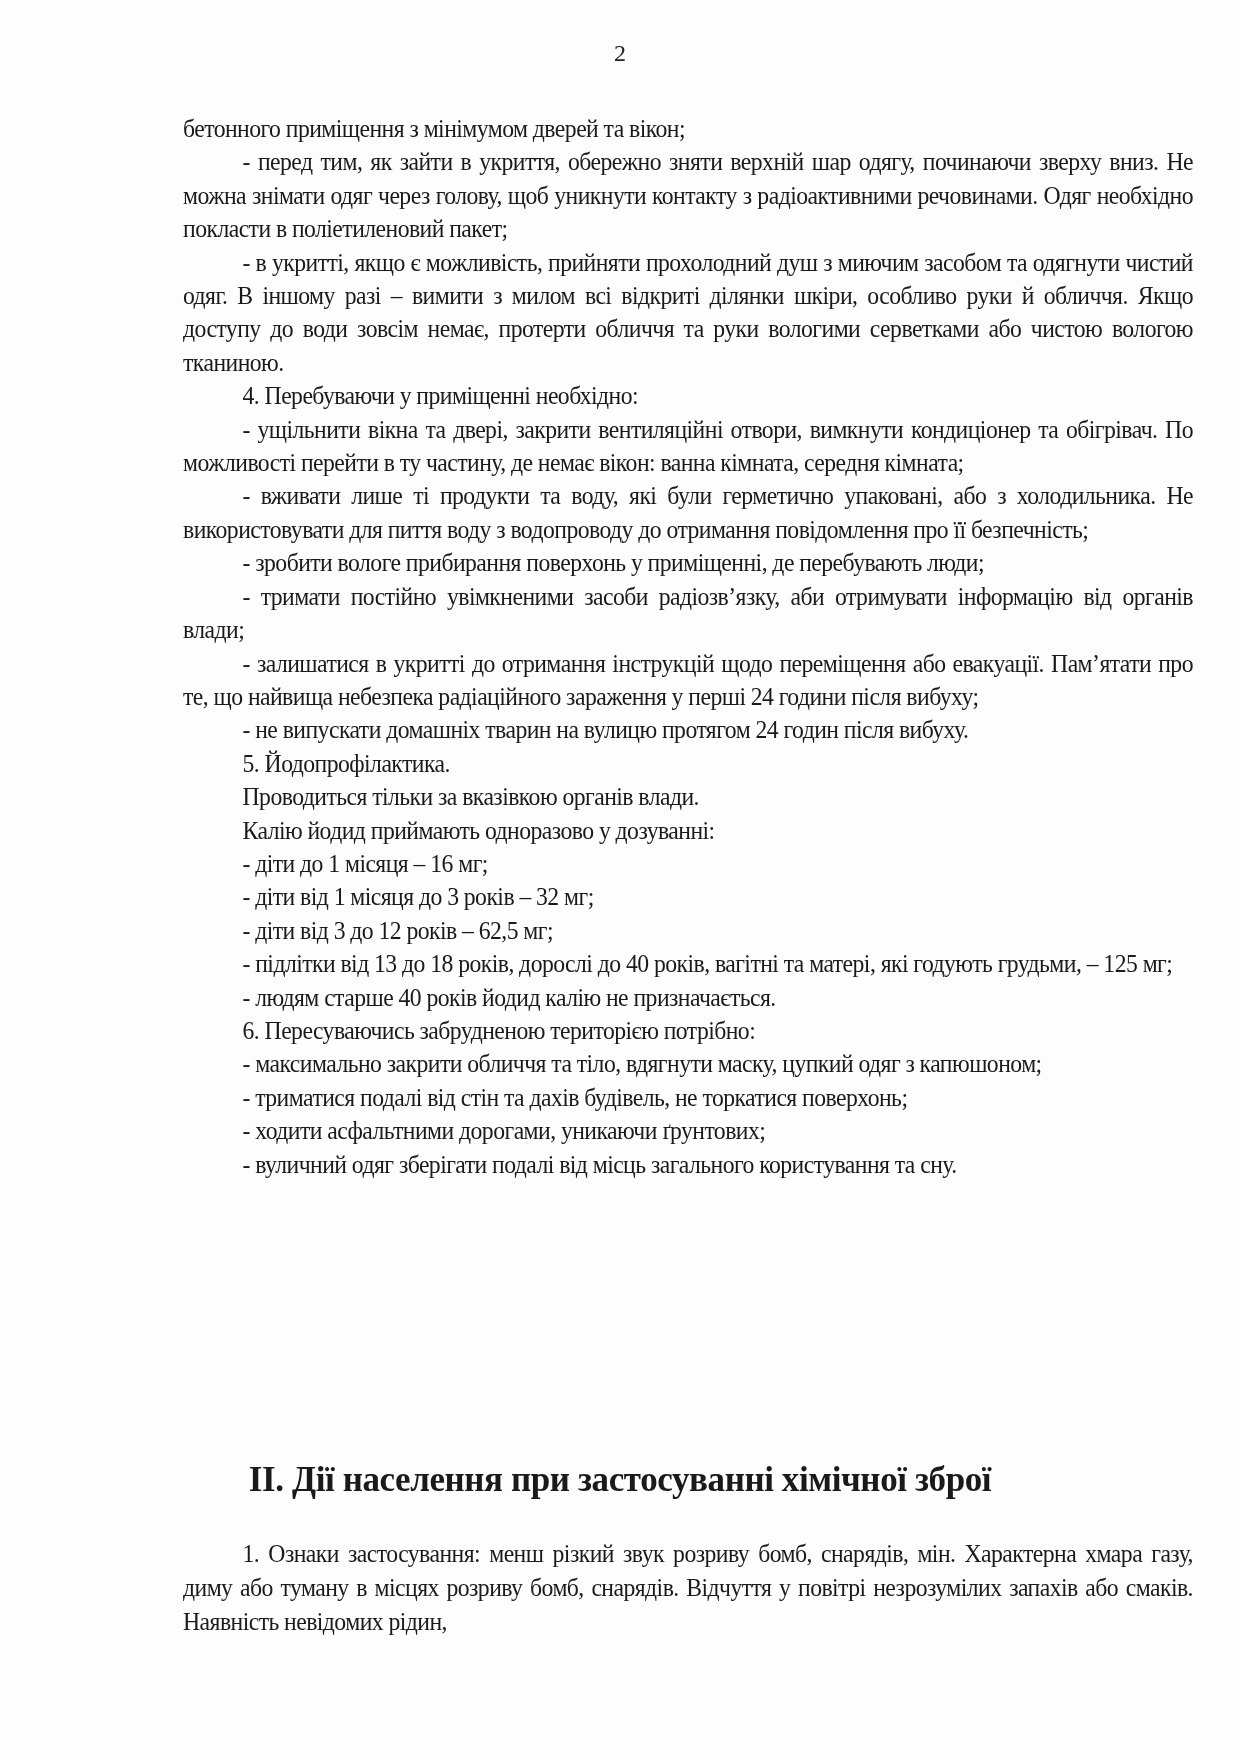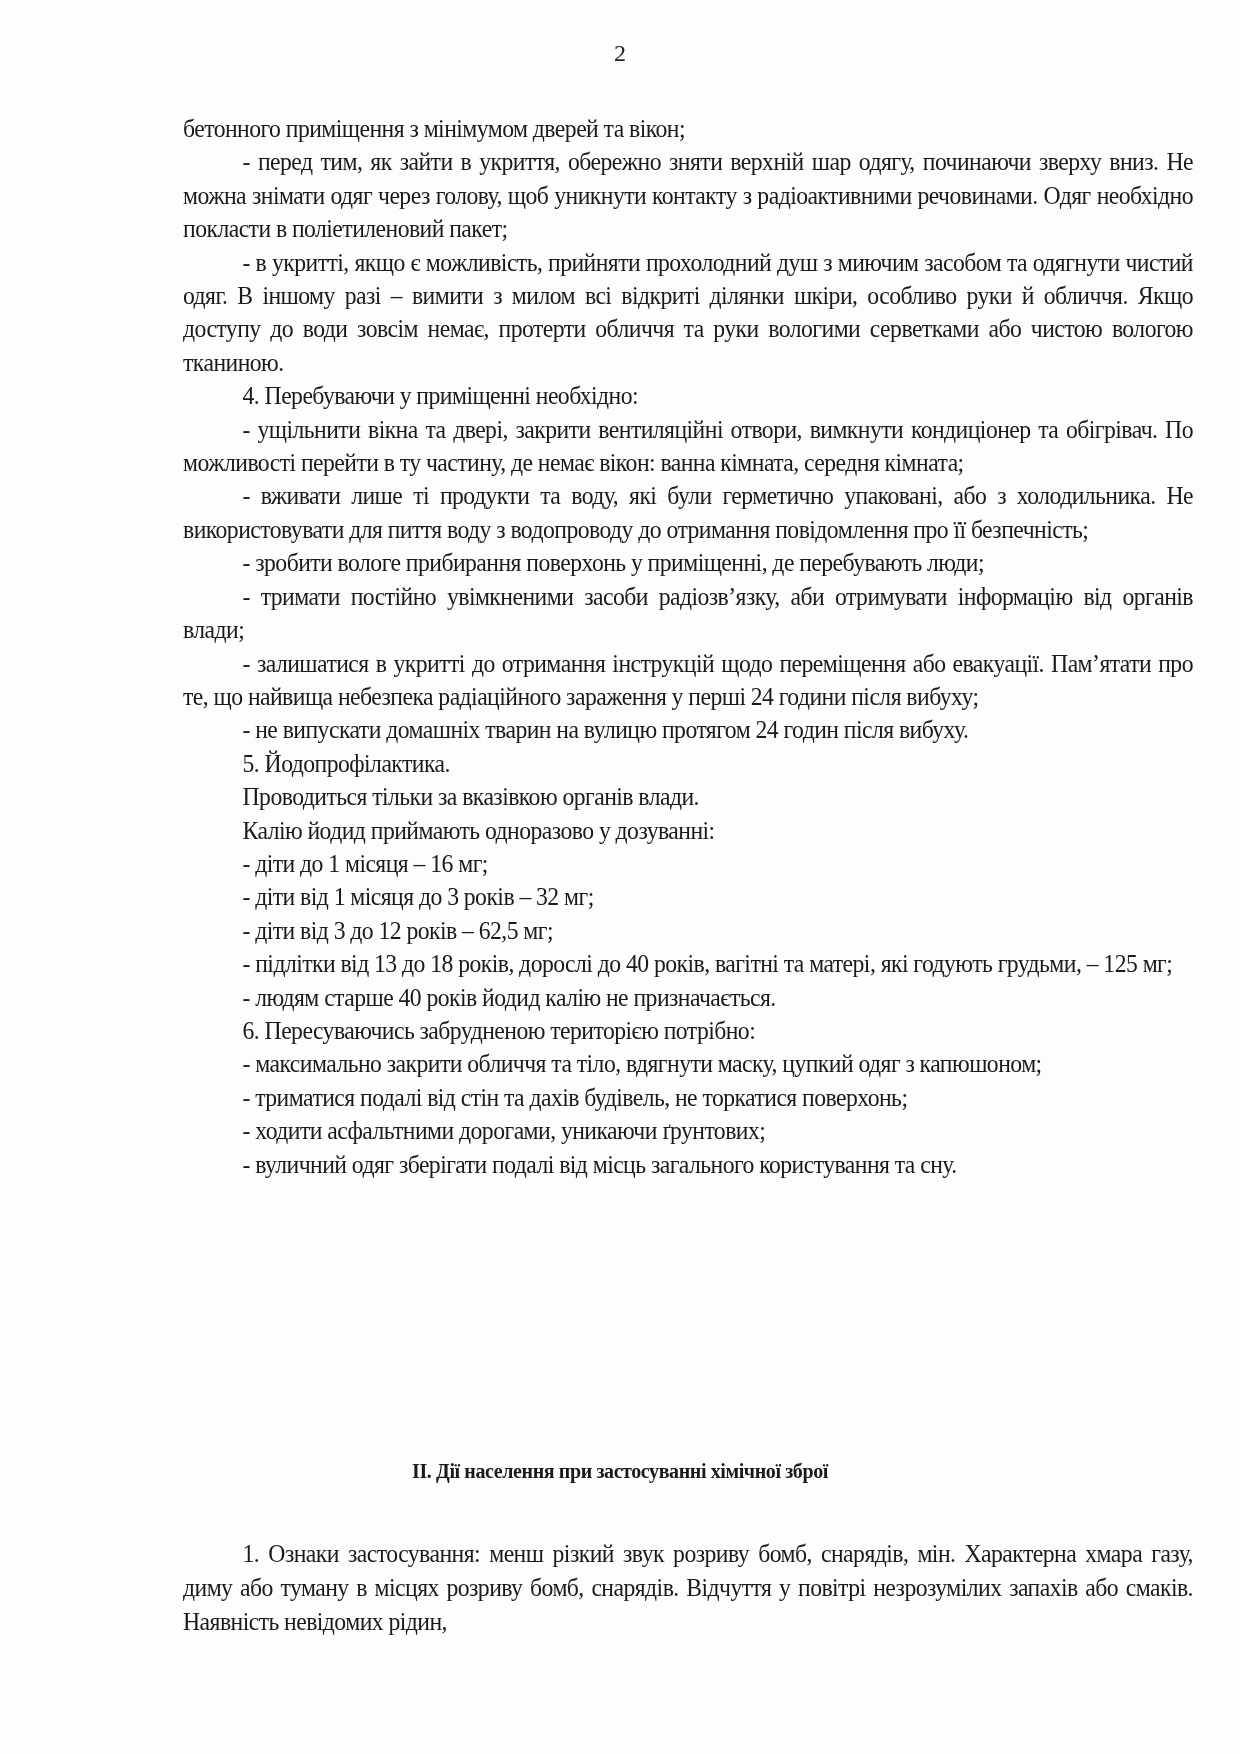--- a/index.html
+++ b/index.html
@@ -18,21 +18,21 @@
     position: absolute; left: 183px; top: 112px; width: 1010px;
     font-size: 25.5px; line-height: 33.4px;
     letter-spacing: -0.6px;
     transform: scaleX(0.93); transform-origin: left top;
     width: 1086px;
   }
   .p { margin: 0; text-align: justify; text-align-last: left; }
   .p.indent { text-indent: 64px; }
   .heading {
     position: absolute; left: 0; top: 1460px; width: 1240px; text-align: center;
-    font-size: 20px; font-weight: bold; letter-spacing: -0.4px;
+    font-size: 35px; font-weight: bold; letter-spacing: -0.4px;
   }
   .section2 {
     position: absolute; left: 183px; top: 1537px; width: 1086px;
     font-size: 25.5px; line-height: 34px; letter-spacing: -0.6px;
     transform: scaleX(0.93); transform-origin: left top;
   }
 </style>
 </head>
 <body>
 

